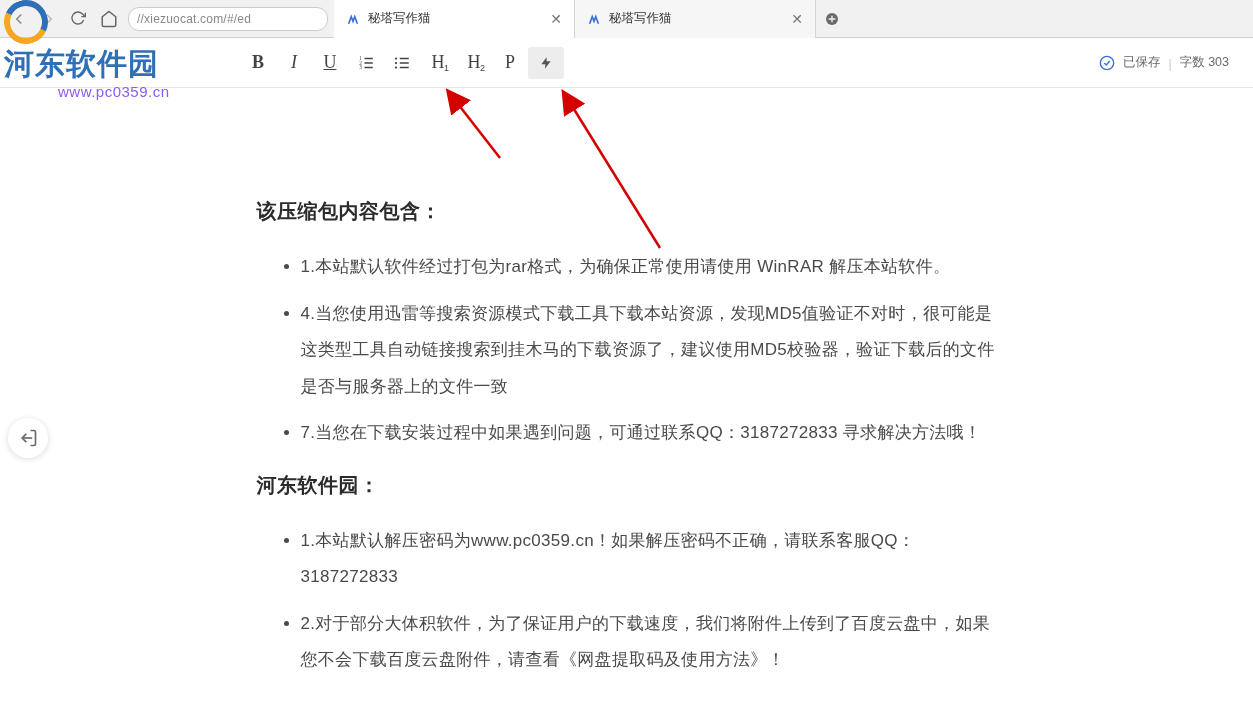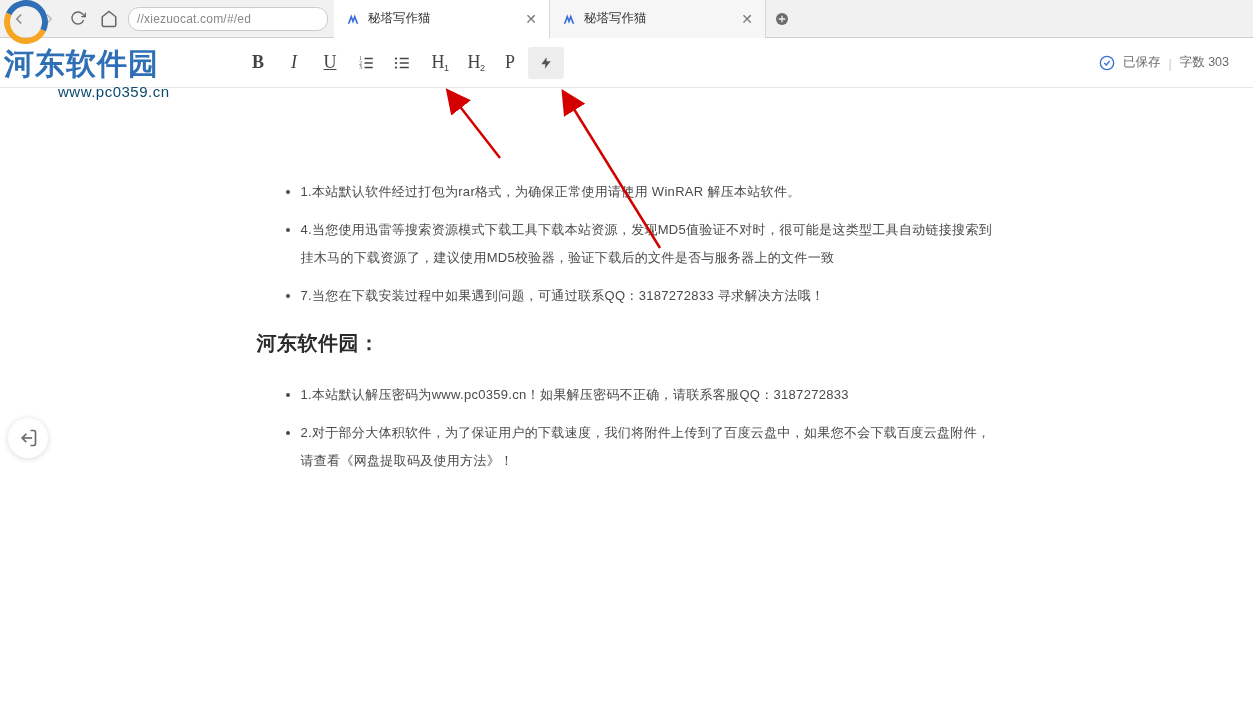--- a/index.html
+++ b/index.html
@@ -4,21 +4,21 @@
 <style>
   * { margin: 0; padding: 0; box-sizing: border-box; }
   html, body { width: 1253px; height: 714px; font-family: "Microsoft YaHei", Arial, sans-serif; background: #fff; overflow: hidden; }
 
   
   .chrome-bar { height: 38px; background: #f1f1f1; display: flex; align-items: center; border-bottom: 1px solid #d0d0d0; }
   .chrome-nav { display: flex; align-items: center; gap: 12px; padding: 0 10px; }
   .chrome-nav .ico { width: 18px; height: 18px; color: #5a5a5a; }
   .addr-bar { flex: 0 0 200px; height: 24px; background: #fff; border: 1px solid #ccc; border-radius: 11px; display: flex; align-items: center; padding: 0 8px; font-size: 12px; color: #888; letter-spacing: 0.2px;}
   .tabs { display: flex; align-items: stretch; height: 38px; margin-left: 6px; }
-  .tab { display: flex; align-items: center; width: 216px; padding: 0 12px; border-right: 1px solid #d5d5d5; font-size: 12.5px; color: #333; background: #f6f6f6; }
+  .tab { display: flex; align-items: center; width: 241px; padding: 0 12px; border-right: 1px solid #d5d5d5; font-size: 12.5px; color: #333; background: #f6f6f6; }
   .tab.active { background: #fff; }
   .tab-favicon { width: 14px; height: 14px; margin-right: 8px; }
   .tab-title { flex: 1; white-space: nowrap; overflow: hidden; text-overflow: ellipsis; }
   .tab-close { color: #777; font-size: 14px; margin-left: 6px; }
   .newtab { width: 32px; display: flex; align-items: center; justify-content: center; color: #555; }
 
   
   .editor-wrap { position: relative; height: calc(714px - 38px); background:#f6f7f9; }
   .toolbar { position:absolute; top:0; left:0; right:0; height: 50px; background: #fff; border-bottom: 1px solid #e7e7e7; display: flex; align-items: center; padding: 0 24px 0 240px; z-index:3;}
   .tbtn { width: 36px; height: 32px; display: flex; align-items: center; justify-content: center; color: #444; font-size: 18px; font-family: Georgia, serif; border-radius:3px;}
@@ -30,27 +30,27 @@
   .divider { color:#ccc; }
 
   
   .left-rail-btn { position:absolute; left:8px; top: 380px; width:40px; height:40px; border-radius:20px; background:#fff; box-shadow:0 1px 6px rgba(0,0,0,0.15); display:flex; align-items:center; justify-content:center; color:#6b6b6b; z-index:4;}
 
   
   .doc { position:absolute; top:50px; bottom:0; left:0; right:0; overflow:hidden; background:#fff;}
   .page { width: 820px; margin: 0 auto; padding: 90px 40px 40px 40px; color:#333; }
   .page h2 { font-size: 20px; font-weight: 700; color:#2b2b2b; margin: 20px 0 24px 0; letter-spacing: 0.5px;}
   .page ul { list-style: disc; padding-left: 44px; }
-  .page li { font-size: 13px; line-height: 2.15; color:#4a4a4a; margin-bottom: 10px; letter-spacing: 0.3px;}
+  .page li { font-size: 17px; line-height: 2.15; color:#4a4a4a; margin-bottom: 10px; letter-spacing: 0.3px;}
 
   
   .wm { position:absolute; left:4px; top:0; z-index:10; pointer-events:none;}
   .wm .big { font-size:30px; font-weight:800; color:#2f6fb5; letter-spacing:1px; display:flex; align-items:flex-start;flex-direction:column;}
   .wm .ring { width:44px; height:44px; border:6px solid #f6a623; border-radius:50%; border-top-color:#2f6fb5; border-right-color:#2f6fb5; margin-right:4px; display:flex; align-items:center; justify-content:center; transform: rotate(-20deg);}
-  .wm .small { font-size:15px; color:#0c4a6e; margin-left:54px; margin-top:-2px; letter-spacing:0.5px;}
+  .wm .small { font-size:15px; color:#8b5cf6; margin-left:54px; margin-top:-2px; letter-spacing:0.5px;}
 
   
   .arrows { position:absolute; top:50px; left:0; right:0; height:200px; z-index:5; pointer-events:none;}
 </style>
 </head>
 <body>
 
 <div class="wm">
   <div class="big">
     <span class="ring"></span>
@@ -178,20 +178,21 @@
   <div class="left-rail-btn">
     <svg width="20" height="20" viewBox="0 0 24 24" fill="none" stroke="#6b6b6b" stroke-width="2">
         <path d="M15 3h4a2 2 0 0 1 2 2v14a2 2 0 0 1-2 2h-4"></path>
         <polyline points="10 17 5 12 10 7"></polyline>
         <line x1="5" y1="12" x2="17" y2="12"></line>
       </svg>
   </div>
 
   <div class="doc">
     <div class="page">
+      <h2>该压缩包内容包含：</h2>
       <ul>
         <li>1.本站默认软件经过打包为rar格式，为确保正常使用请使用 WinRAR 解压本站软件。</li>
         <li>4.当您使用迅雷等搜索资源模式下载工具下载本站资源，发现MD5值验证不对时，很可能是这类型工具自动链接搜索到挂木马的下载资源了，建议使用MD5校验器，验证下载后的文件是否与服务器上的文件一致</li>
         <li>7.当您在下载安装过程中如果遇到问题，可通过联系QQ：3187272833 寻求解决方法哦！</li>
       </ul>
       <h2>河东软件园：</h2>
       <ul>
         <li>1.本站默认解压密码为www.pc0359.cn！如果解压密码不正确，请联系客服QQ：3187272833</li>
         <li>2.对于部分大体积软件，为了保证用户的下载速度，我们将附件上传到了百度云盘中，如果您不会下载百度云盘附件，请查看《网盘提取码及使用方法》！</li>
       </ul>

